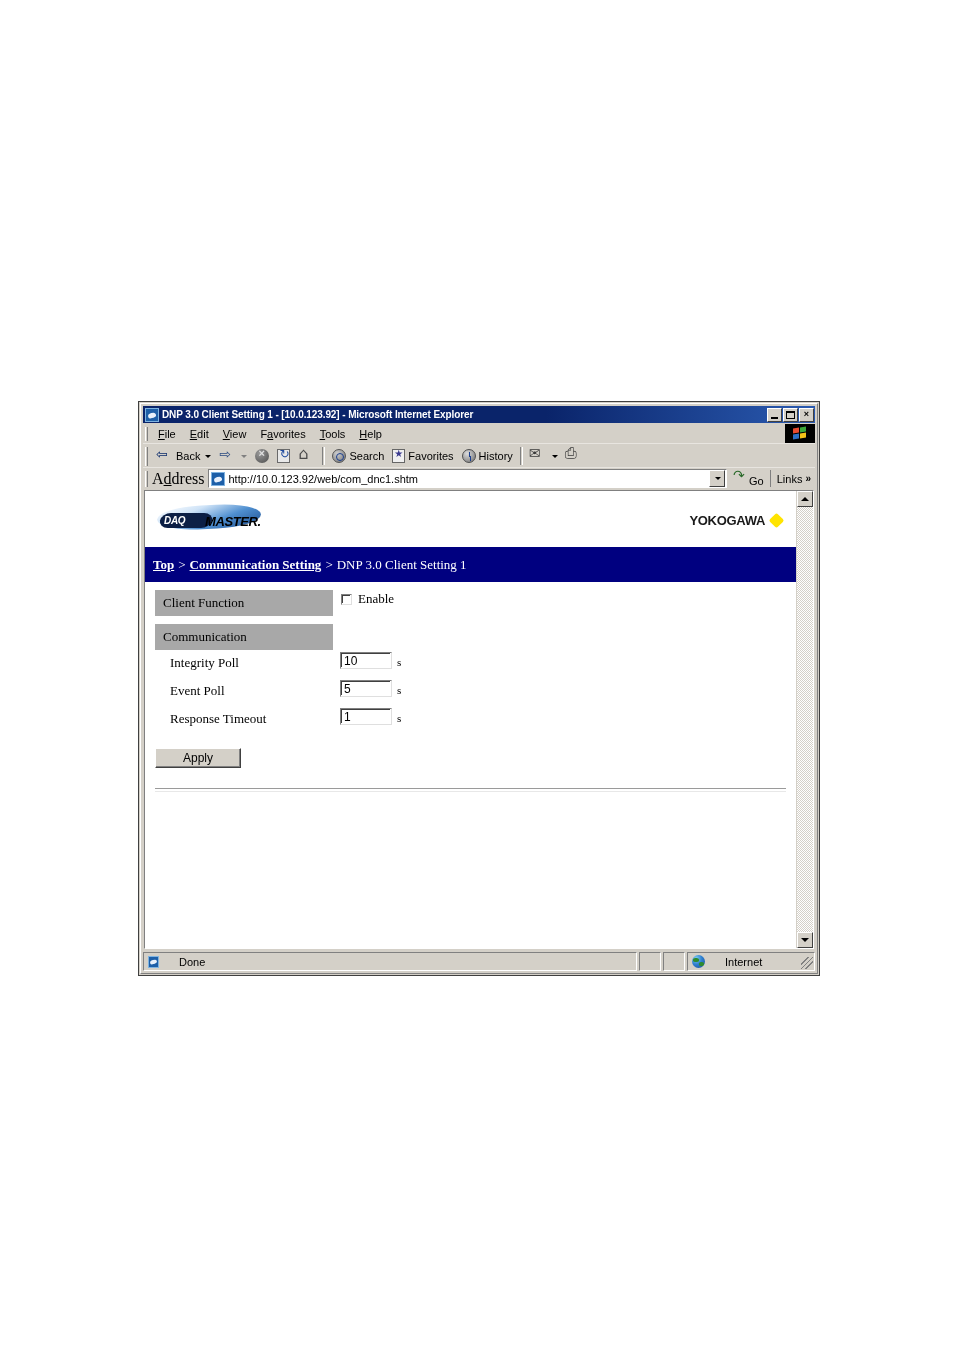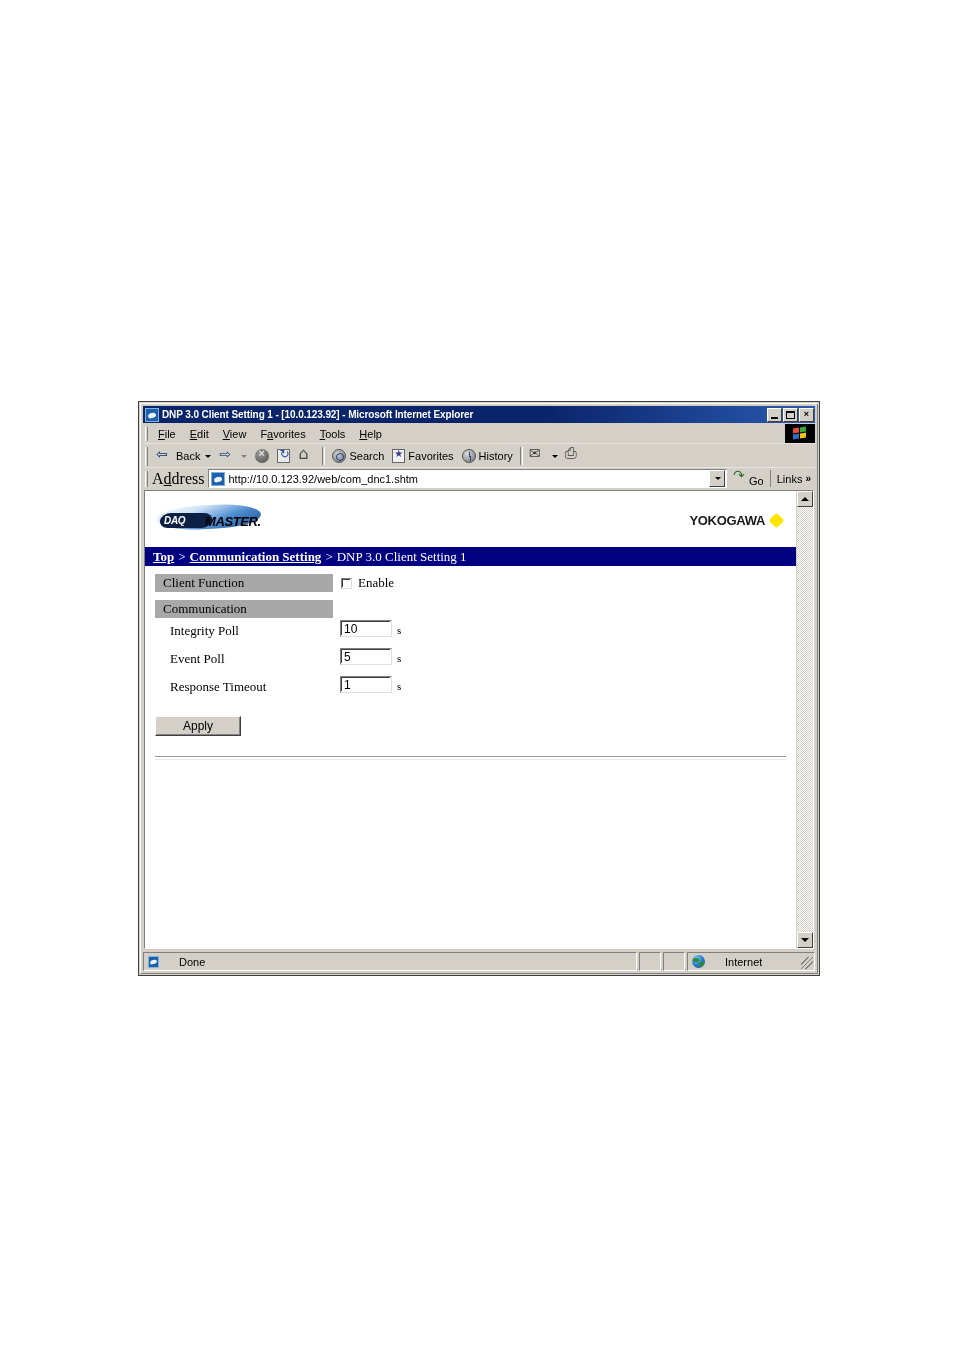--- a/index.html
+++ b/index.html
@@ -493,42 +493,42 @@
   #yoko-diamond {
     width: 11px; height: 11px; background: #ffe400;
     transform: rotate(45deg);
     border-radius: 2px;
   }
 
   
   #crumb {
     background: #000080;
     color: #ffffff;
-    height: 19px;
+    height: 35px;
     display: flex; align-items: center;
     padding-left: 8px;
     font-family: "Liberation Serif", serif;
     font-size: 13px;
     white-space: nowrap;
   }
   #crumb a {
     color: #ffffff; text-decoration: underline; font-weight: bold;
   }
   #crumb .sep { margin: 0 4px; }
   #crumb .cur { font-weight: normal; }
 
   
   #body-area {
     position: relative;
     padding: 0;
     font-family: "Liberation Serif", serif;
   }
   .sect-bar {
     width: 178px;
-    height: 18px;
+    height: 26px;
     background: #a8a8a8;
     margin: 8px 0 0 10px;
     display: flex; align-items: center;
     padding-left: 8px;
     box-sizing: border-box;
     font-size: 13px;
     color: #000000;
     font-family: "Liberation Serif", serif;
     white-space: nowrap;
   }

